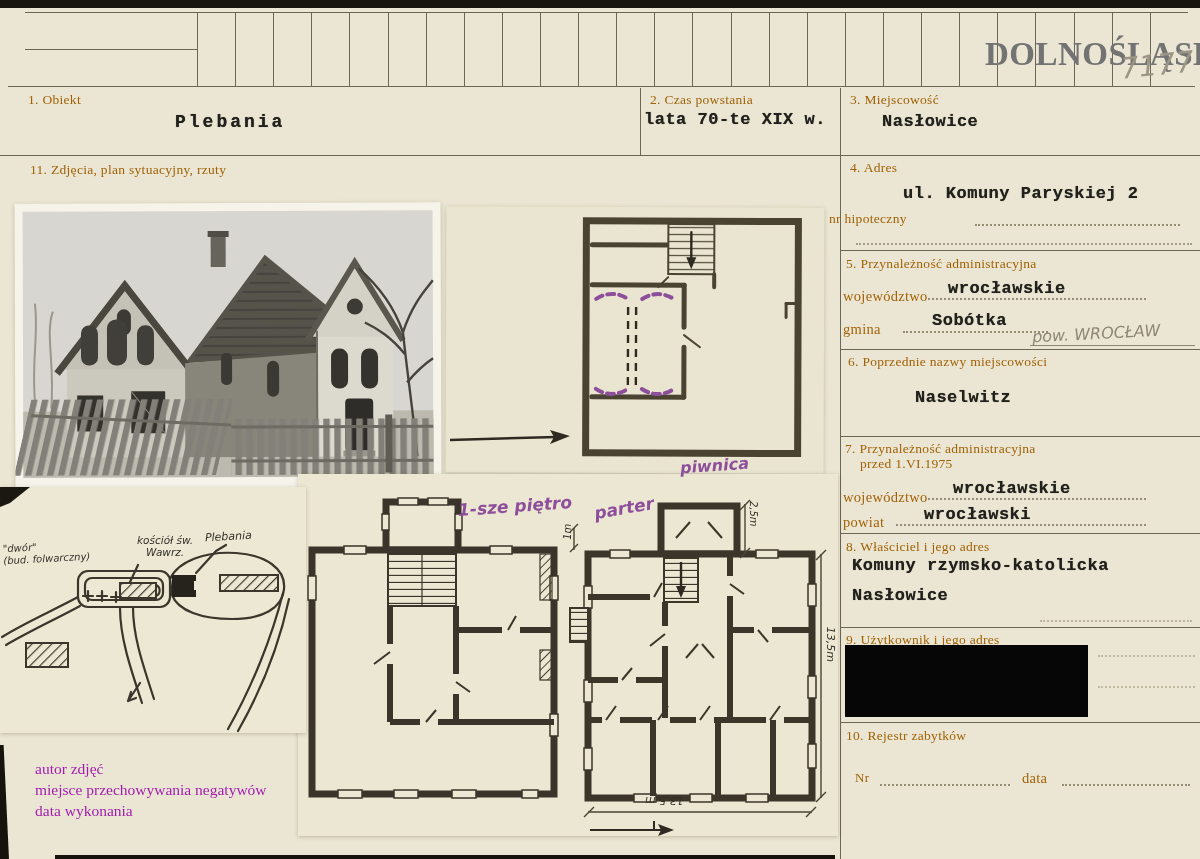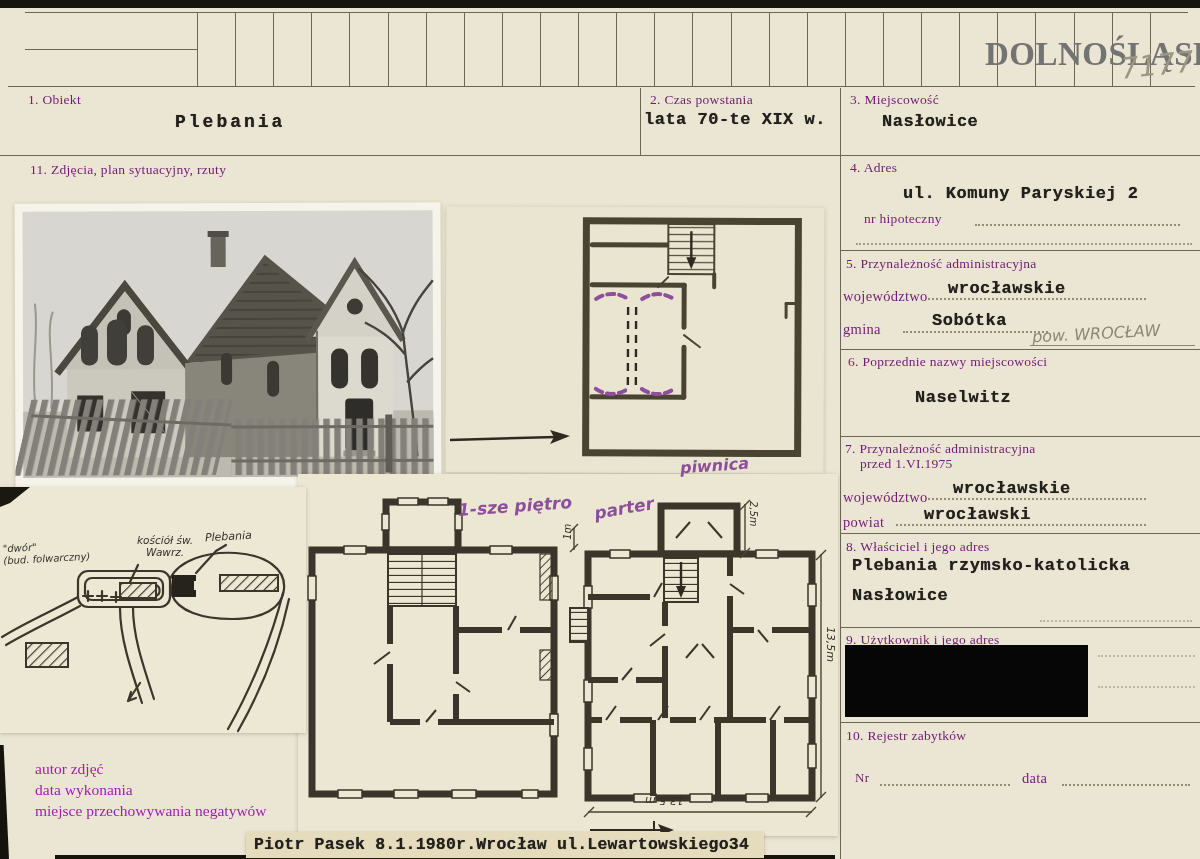--- a/index.html
+++ b/index.html
@@ -1,19 +1,19 @@
 <!DOCTYPE html>
 <html><head>
 <meta charset="utf-8">
 <style>
 *{box-sizing:border-box;margin:0;padding:0}
 body{background:#a9a392;font-family:"Liberation Serif",serif}
 .page{position:relative;width:1200px;height:859px;margin:0 auto;background:#ebe6d3;overflow:hidden;color:#23221e}
 .abs{position:absolute}
-.lab{position:absolute;font-size:13.5px;color:#701a75;letter-spacing:.3px;white-space:nowrap}
+.lab{position:absolute;font-size:13.5px;color:#a16207;letter-spacing:.3px;white-space:nowrap}
 .typed{position:absolute;font-family:"Liberation Mono",monospace;font-weight:bold;font-size:17px;color:#21201c;letter-spacing:.5px;white-space:nowrap;text-shadow:0 0 .7px rgba(30,28,20,.75)}
 .hl{position:absolute;background:#6b6655;height:1px}
 .vl{position:absolute;background:#6b6655;width:1px}
 .dot{position:absolute;border-top:2px dotted #948d73;height:0}
 .pencil{position:absolute;font-family:"DejaVu Sans",sans-serif;color:#9b9584;white-space:nowrap}
 .purple{position:absolute;font-family:"DejaVu Sans",sans-serif;font-style:italic;font-weight:bold;color:#8d4f9b;white-space:nowrap}
 .hand{position:absolute;font-family:"DejaVu Sans",sans-serif;font-style:italic;color:#33302a;white-space:nowrap;line-height:1.15}
 .paper{position:absolute;box-shadow:0 1px 4px rgba(60,50,20,.25)}
 .edge{position:absolute;background:#15130c}
 .topbar{position:absolute;left:0;top:0;width:1200px;height:8px;background:#17150e}
@@ -393,31 +393,28 @@
     <div>(bud. folwarczny)</div>
   </div>
   <div class="hand" style="left:137px;top:534px;font-size:10.5px;text-align:center">
     <div>kościół św.</div>
     <div>Wawrz.</div>
   </div>
   <div class="hand" style="left:205px;top:531px;font-size:11px;transform:rotate(-3deg)">Plebania</div>
 
   <div class="credit">
     <div>autor zdjęć</div>
+    <div>miejsce przechowywania negatywów</div>
     <div>data wykonania</div>
-    <div>miejsce przechowywania negatywów</div>
-  </div>
-
-  <div class="tape" style="left:246px;top:832px;width:518px;height:26px">
-    <div class="typed" style="left:8px;top:3px;font-size:16.5px;letter-spacing:.2px">Piotr Pasek 8.1.1980r.Wrocław ul.Lewartowskiego34</div>
-  </div>
+  </div>
+
 
   <div class="lab" style="left:850px;top:160px">4. Adres</div>
   <div class="typed" style="left:903px;top:184px">ul. Komuny Paryskiej 2</div>
-  <div class="lab" style="left:864px;top:211px">nr hipoteczny</div>
+  <div class="lab" style="left:829px;top:211px">nr hipoteczny</div>
   <div class="dot" style="left:975px;top:224px;width:205px"></div>
   <div class="dot" style="left:856px;top:243px;width:336px;opacity:.8"></div>
   <div class="hl" style="left:840px;top:250px;width:360px"></div>
 
   <div class="lab" style="left:846px;top:256px">5. Przynależność administracyjna</div>
   <div class="lab" style="left:843px;top:288px;font-size:14.5px">województwo</div>
   <div class="typed" style="left:948px;top:279px">wrocławskie</div>
   <div class="dot" style="left:928px;top:298px;width:218px"></div>
   <div class="lab" style="left:843px;top:321px;font-size:14.5px">gmina</div>
   <div class="typed" style="left:932px;top:311px">Sobótka</div>
@@ -434,21 +431,21 @@
   <div class="lab" style="left:860px;top:456px">przed 1.VI.1975</div>
   <div class="lab" style="left:843px;top:489px;font-size:14.5px">województwo</div>
   <div class="typed" style="left:953px;top:479px">wrocławskie</div>
   <div class="dot" style="left:928px;top:498px;width:218px"></div>
   <div class="lab" style="left:843px;top:514px;font-size:14.5px">powiat</div>
   <div class="typed" style="left:924px;top:505px">wrocławski</div>
   <div class="dot" style="left:896px;top:524px;width:250px"></div>
   <div class="hl" style="left:840px;top:533px;width:360px"></div>
 
   <div class="lab" style="left:846px;top:539px">8. Właściciel i jego adres</div>
-  <div class="typed" style="left:852px;top:556px">Plebania rzymsko-katolicka</div>
+  <div class="typed" style="left:852px;top:556px">Komuny rzymsko-katolicka</div>
   <div class="typed" style="left:852px;top:586px">Nasłowice</div>
   <div class="dot" style="left:1040px;top:620px;width:152px;opacity:.55"></div>
   <div class="hl" style="left:840px;top:627px;width:360px"></div>
 
   <div class="lab" style="left:846px;top:632px">9. Użytkownik i jego adres</div>
   <div class="redact" style="left:845px;top:645px;width:243px;height:72px"></div>
   <div class="dot" style="left:1098px;top:655px;width:97px;opacity:.5"></div>
   <div class="dot" style="left:1098px;top:686px;width:97px;opacity:.5"></div>
   <div class="hl" style="left:840px;top:722px;width:360px"></div>
 

